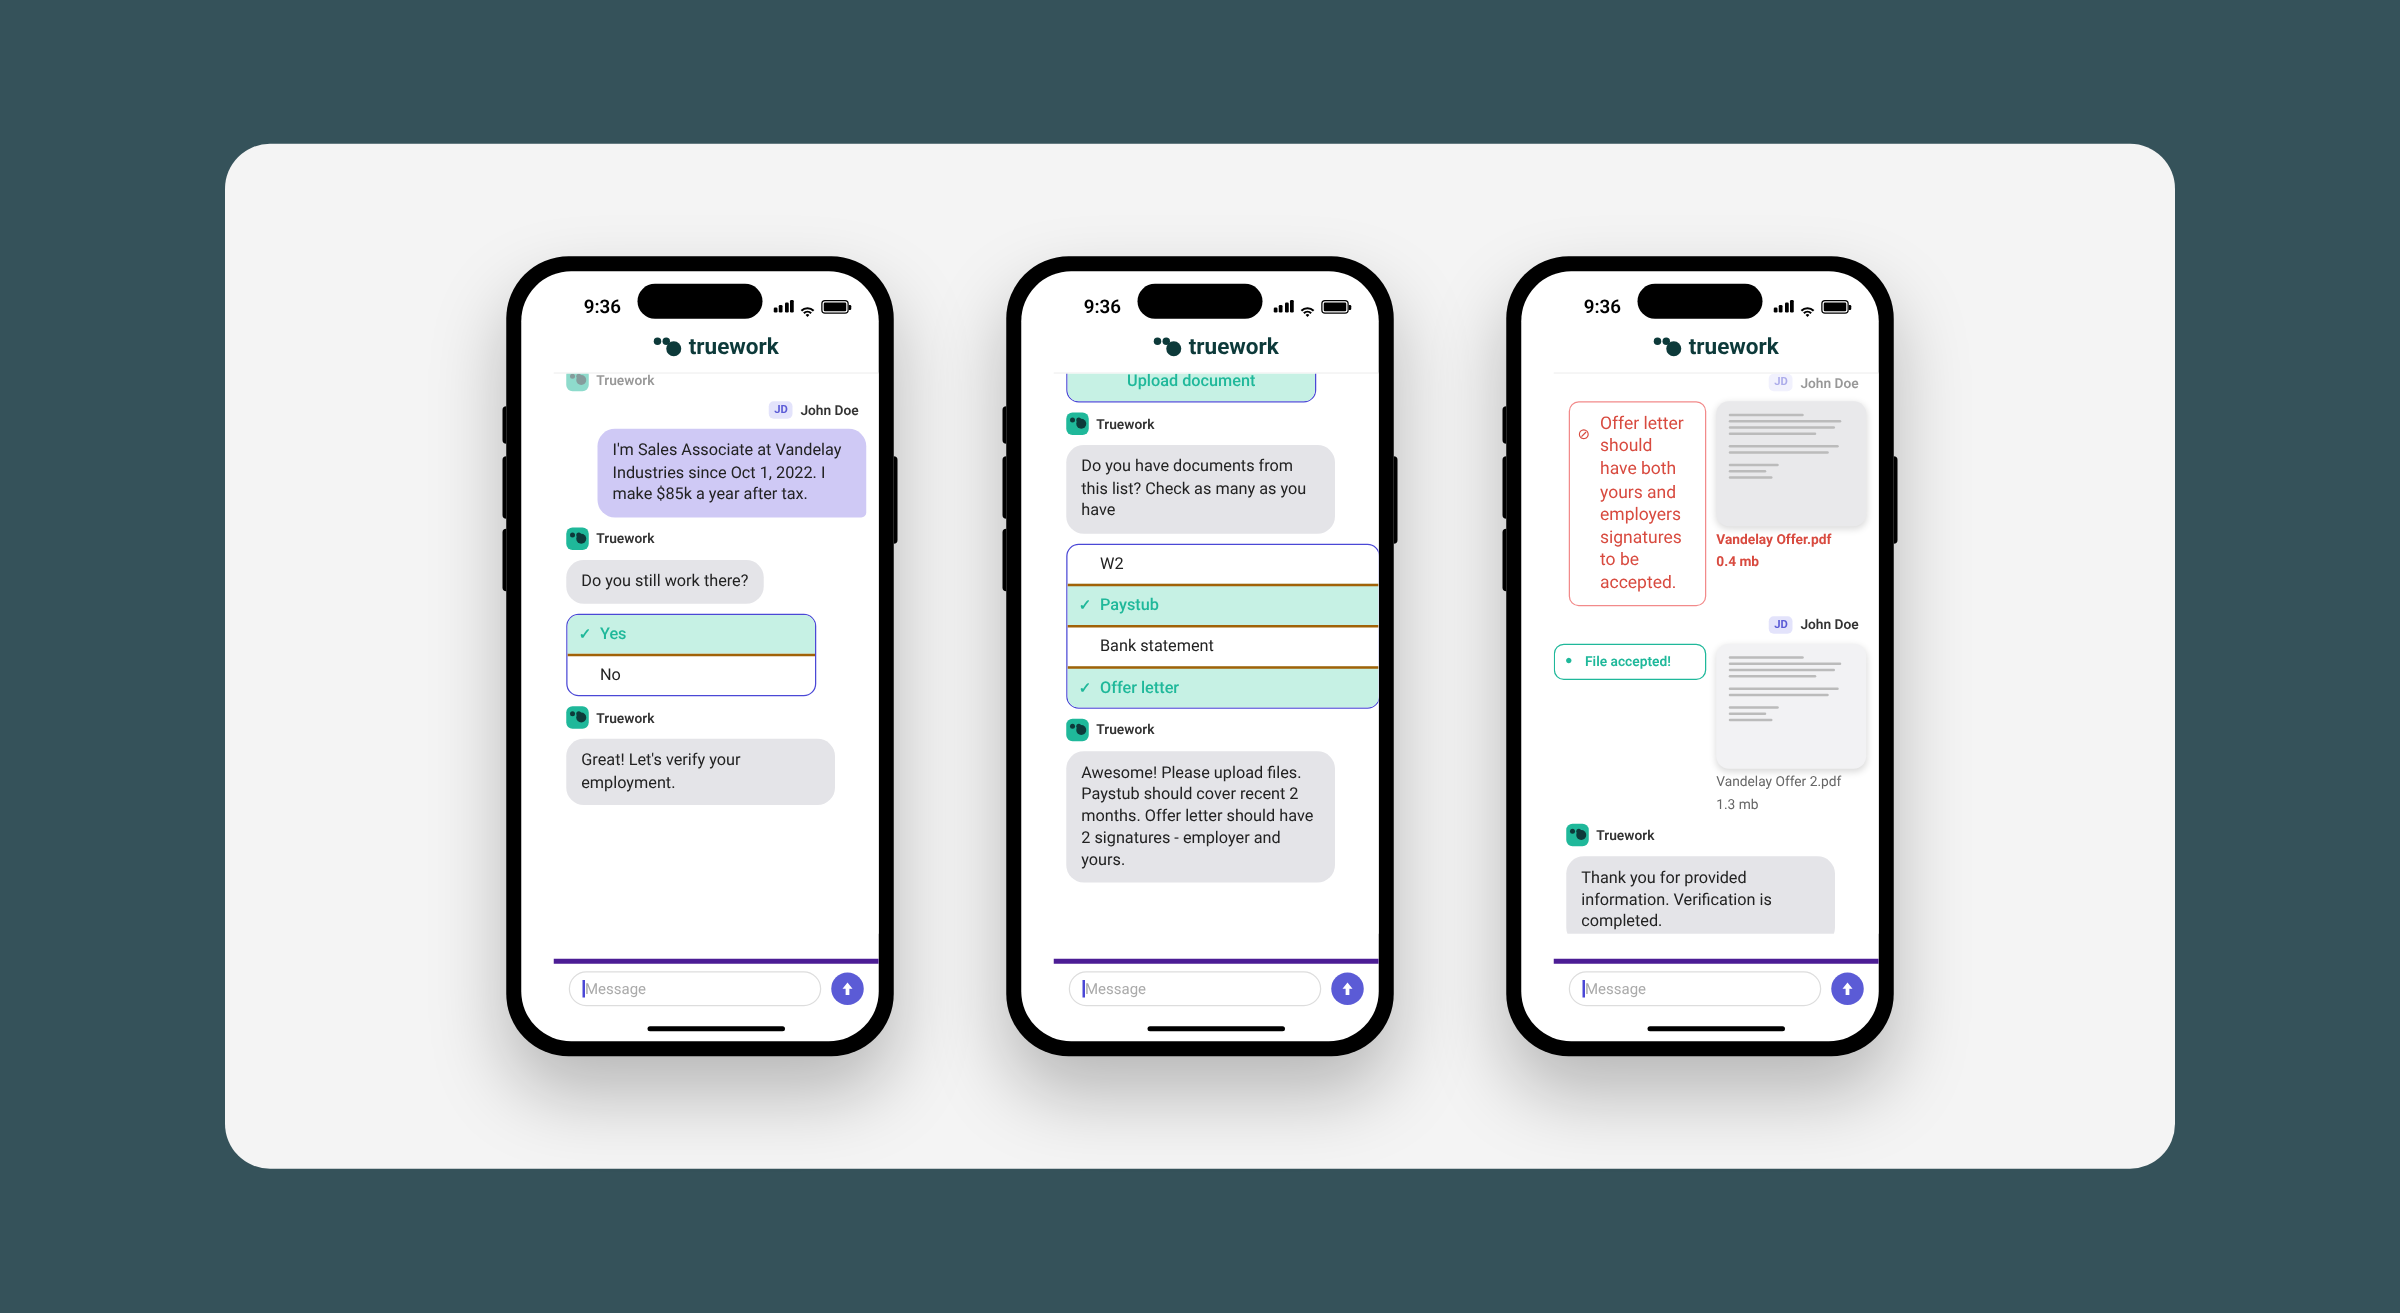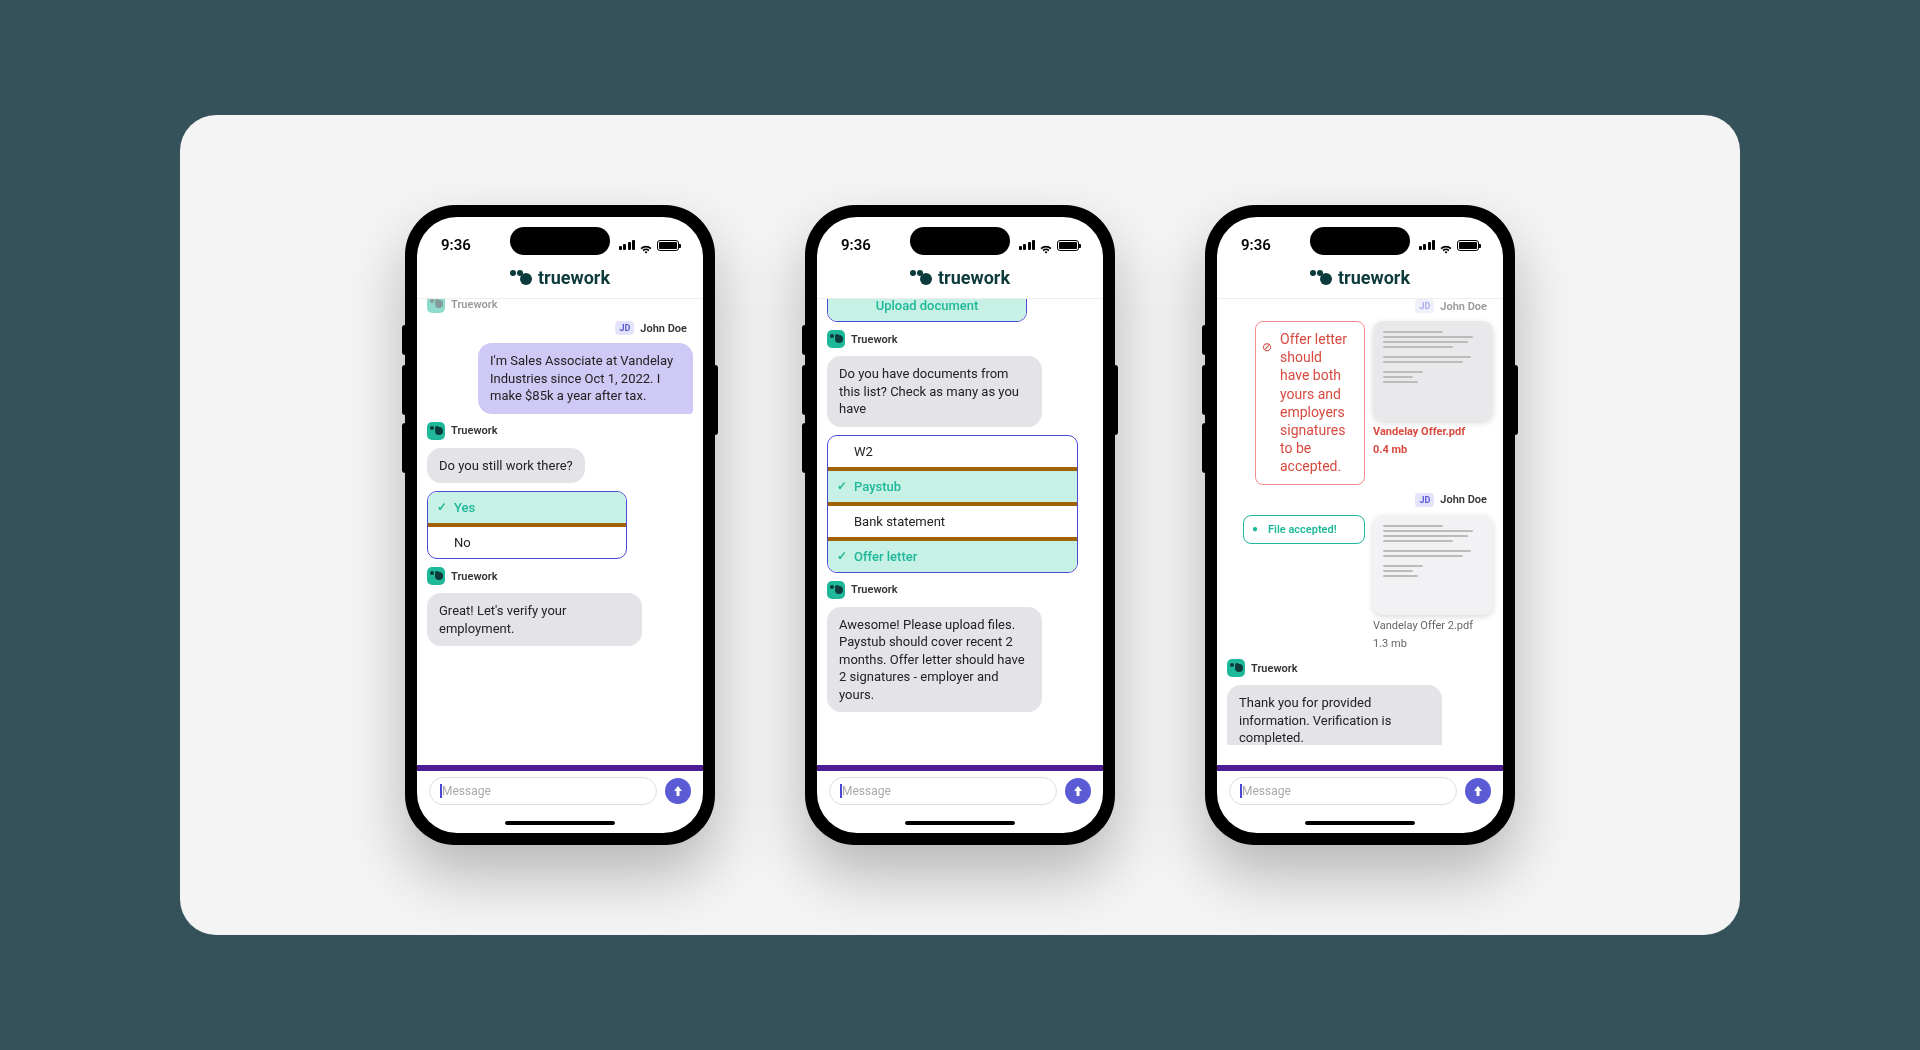--- a/index.html
+++ b/index.html
@@ -50,20 +50,21 @@
   }
   .screen {
     width: 100%;
     height: 100%;
     background: #fff;
     border-radius: 40px;
     overflow: hidden;
     position: relative;
     display: flex;
     flex-direction: column;
+    padding-left: 26px;
   }
   .notch {
     position: absolute;
     top: 10px;
     left: 50%;
     transform: translateX(-50%);
     width: 100px;
     height: 28px;
     background: #000;
     border-radius: 18px;
@@ -106,29 +107,29 @@
   .sender.right { justify-content:flex-end; padding-right:6px;}
   .avatar-tw { width:18px; height:18px; background:#1fb89a; border-radius:5px; display:flex;align-items:center;justify-content:center; position:relative;}
   .avatar-tw::before { content:""; width:4px;height:4px;background:#0d3a3a;border-radius:50%;position:absolute;left:3px;top:4px;}
   .avatar-tw::after { content:""; width:4px;height:4px;background:#0d3a3a;border-radius:50%;position:absolute;left:8px;top:4px; box-shadow: 2px 3px 0 2px #0d3a3a;}
   .avatar-jd { font-size:9px; font-weight:700; color:#5b5bd6; background:#e3e3fb; border-radius:4px; padding:2px 4px;}
   .bubble { border-radius:14px; padding:9px 12px; font-size:13px; line-height:1.35; max-width:215px; }
   .bubble.grey { background:#e4e4e8; color:#222; align-self:flex-start;}
   .bubble.purple { background:#cfc9f5; color:#222; align-self:flex-end; border-bottom-right-radius:4px;}
   .optbox { border:1.5px solid #4b48d6; border-radius:10px; overflow:hidden; align-self:flex-start; width:200px; background:#fff;}
   .optbox.wide { width:251px; }
-  .opt { padding:8px 12px 8px 26px; font-size:13px; border-top:4px solid #a16207; position:relative; color:#222;}
+  .opt { padding:8px 12px 8px 26px; font-size:13px; border-top:2px solid #a16207; position:relative; color:#222;}
   .opt:first-child { border-top:none; }
   .opt.sel { background:#c6f1e4; color:#1fb89a; font-weight:500;}
   .opt.sel::before { content:"✓"; position:absolute; left:9px; top:8px; font-size:12px; color:#1fb89a; font-weight:700;}
   .opt.upload { background:#c6f1e4; color:#1fb89a; text-align:center; padding-left:12px; font-weight:500;}
   .cut { margin-top:-14px; }
   .inputbar {
     display:flex; align-items:center; gap:8px;
-    padding:6px 12px 8px; border-top:6px solid #4c1d95;margin-top:20px;
+    padding:6px 12px 8px; border-top:4px solid #4c1d95;margin-top:20px;
   }
   .msgfield { flex:1; border:1px solid #ddd; border-radius:16px; padding:6px 12px; font-size:12px; color:#aaa; background:#fff; position:relative;}
   .msgfield::before { content:""; position:absolute; left:10px; top:6px; bottom:6px; width:1.5px; background:#4b48d6;}
   .sendbtn { width:26px; height:26px; border-radius:50%; background:#5b5bd6; display:flex;align-items:center;justify-content:center;}
   .sendbtn svg { width:14px;height:14px; }
   .homebar { height:20px; display:flex; align-items:center; justify-content:center; }
   .homebar span { width:110px; height:4px; background:#000; border-radius:3px;}
   
   .uprow { display:flex; gap:8px; align-self:flex-end; align-items:flex-start;}
   .warnbox { border:1px solid #f28a8a; border-radius:8px; padding:8px 10px 8px 24px; font-size:14px; color:#d84a3f; width:110px; position:relative; line-height:1.3;}

